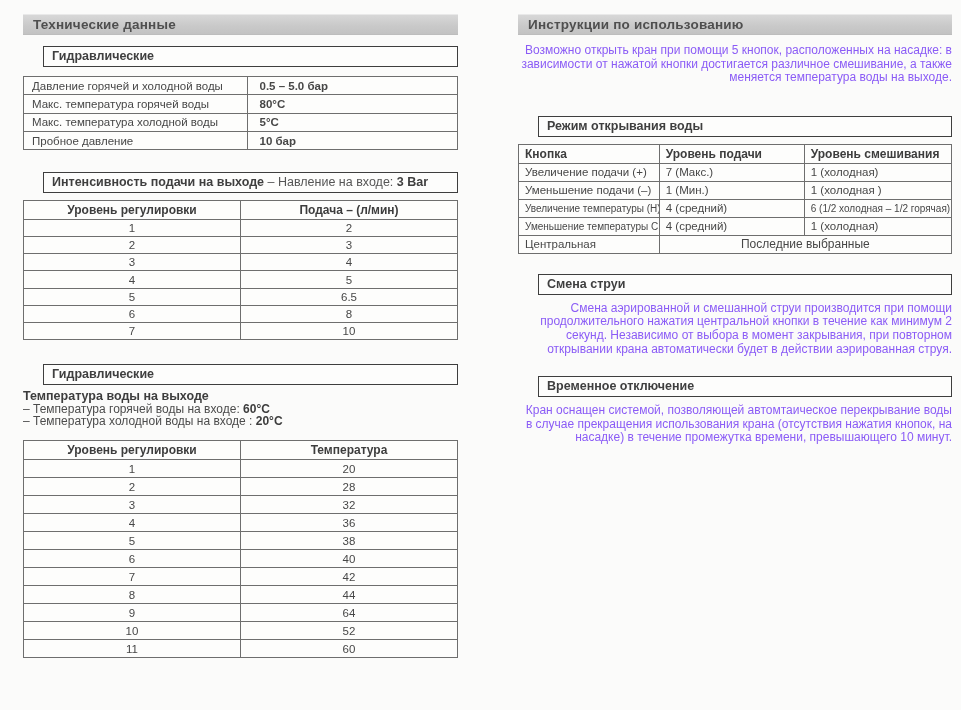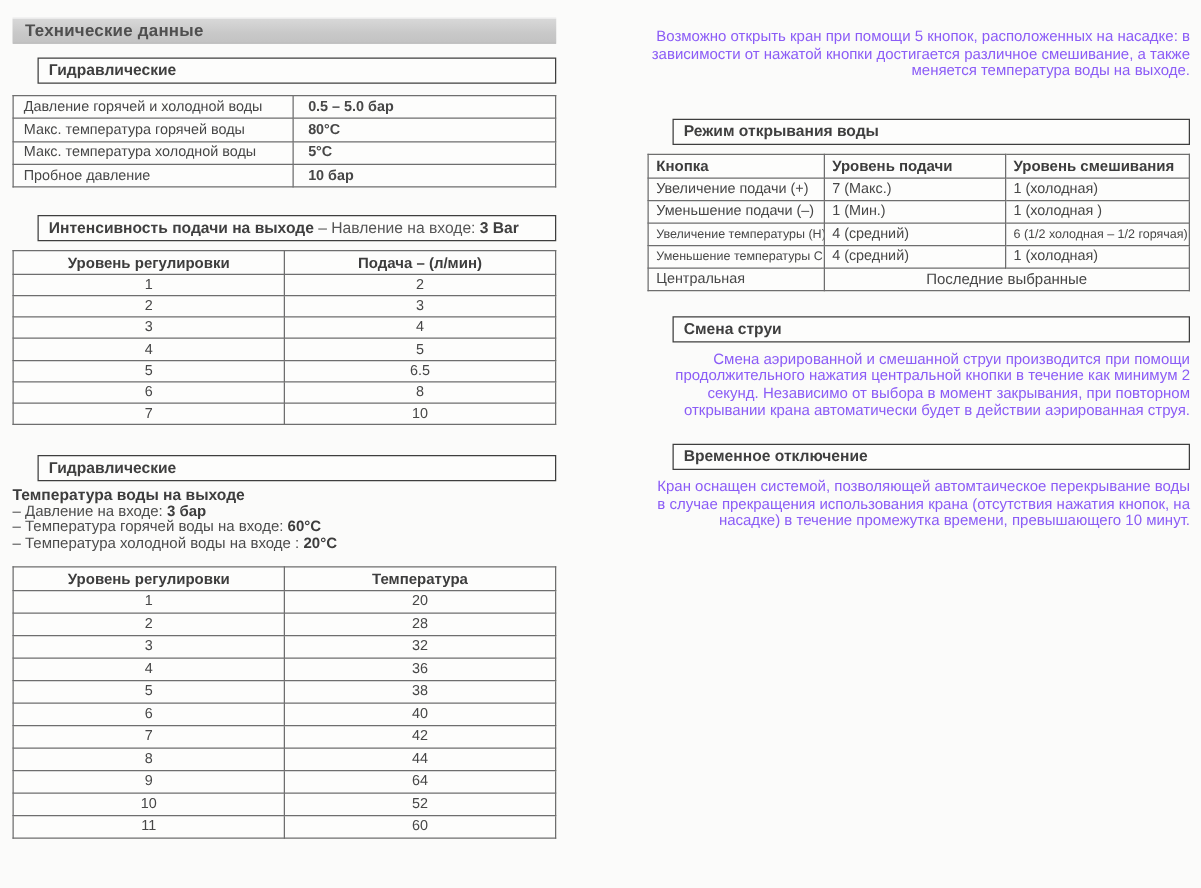--- a/index.html
+++ b/index.html
@@ -4,21 +4,21 @@
 <style>
   html,body{margin:0;padding:0;}
   body{
     width:961px;height:710px;position:relative;overflow:hidden;
     background:#fbfbfa;
     font-family:"Liberation Sans","DejaVu Sans",sans-serif;
     color:#4a4a4a;
     -webkit-print-color-adjust:exact;
   }
   .col{position:absolute;top:14px;}
-  .col-left{left:10px;width:435px;}
+  .col-left{left:23px;width:435px;}
   .col-right{left:518px;width:434px;}
 
   .section-bar{
     height:20px;line-height:20px;
     background:linear-gradient(180deg,#d8d8d8 0%,#c9c9c9 55%,#c2c2c2 100%);
     border-top:1px solid #e9e9e9;
     font-size:13.5px;font-weight:bold;color:#4f4f4f;
     padding-left:10px;letter-spacing:.2px;
     box-shadow:inset 0 -1px 0 #bdbdbd;
   }
@@ -153,23 +153,20 @@
       </tbody>
   </table>
 
   <div class="titled-box m24">
     <span>Гидравлические</span>
   </div>
 
   <div class="subtitle m5">Температура воды на выходе</div>
 
   <div class="bullet">
-    <span>– Давление на входе: </span><b>3 бар</b>
-  </div>
-  <div class="bullet">
     <span>– Температура горячей воды на входе: </span><b>60°C</b>
   </div>
   <div class="bullet">
     <span>– Температура холодной воды на входе : </span><b>20°C</b>
   </div>
 
   <table class="level-table m12">
     <colgroup>
         <col style="width:50%">
         <col style="width:50%">
@@ -225,20 +222,23 @@
           <td>11</td>
           <td>60</td>
         </tr>
       </tbody>
   </table>
 
 </div>
 
 <div class="col col-right">
 
+  <div class="section-bar">
+    <span>Инструкции по использованию</span>
+  </div>
 
   <div class="para m9">Возможно открыть кран при помощи 5 кнопок, расположенных на насадке: в зависимости от нажатой кнопки достигается различное смешивание, а также меняется температура воды на выходе.</div>
 
   <div class="titled-box m31">
     <span>Режим открывания воды</span>
   </div>
 
   <table class="mode-table m7">
     <colgroup>
         <col style="width:32.5%">

